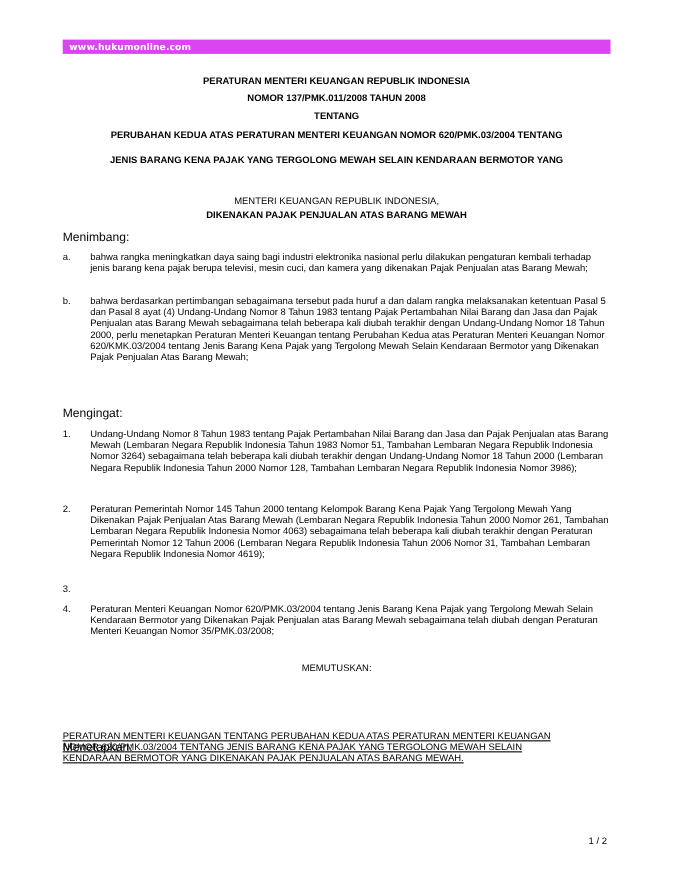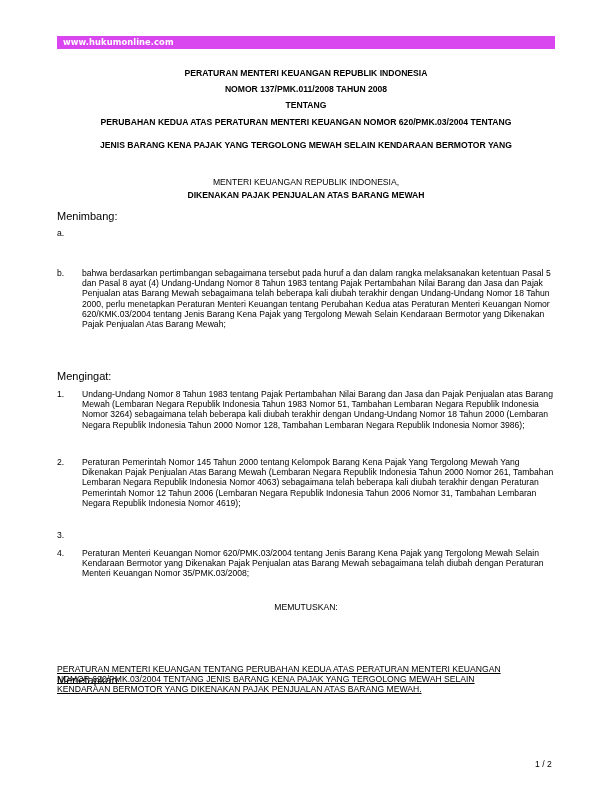--- a/index.html
+++ b/index.html
@@ -32,20 +32,21 @@
 <div class="c hb" style="top:117px;">PERUBAHAN KEDUA ATAS PERATURAN MENTERI KEUANGAN NOMOR 620/PMK.03/2004 TENTANG</div>
 <div class="c hb" style="top:140px;">JENIS BARANG KENA PAJAK YANG TERGOLONG MEWAH SELAIN KENDARAAN BERMOTOR YANG</div>
 <div class="c hb" style="top:146px;margin-top:44px;">DIKENAKAN PAJAK PENJUALAN ATAS BARANG MEWAH</div>
 
 <div class="c t" style="top:177px;">MENTERI KEUANGAN REPUBLIK INDONESIA,</div>
 
 <div class="lbl" style="top:210px;">Menimbang:</div>
 
 <div class="item" style="top:228px; height:32px;">
   <span class="mk">a.</span>
+  <span class="tx">bahwa rangka meningkatkan daya saing bagi industri elektronika nasional perlu dilakukan pengaturan kembali terhadap jenis barang kena pajak berupa televisi, mesin cuci, dan kamera yang dikenakan Pajak Penjualan atas Barang Mewah;</span>
 </div>
 <div class="item" style="top:268px; height:72px;">
   <span class="mk">b.</span>
   <span class="tx">bahwa berdasarkan pertimbangan sebagaimana tersebut pada huruf a dan dalam rangka melaksanakan ketentuan Pasal 5 dan Pasal 8 ayat (4) Undang-Undang Nomor 8 Tahun 1983 tentang Pajak Pertambahan Nilai Barang dan Jasa dan Pajak Penjualan atas Barang Mewah sebagaimana telah beberapa kali diubah terakhir dengan Undang-Undang Nomor 18 Tahun 2000, perlu menetapkan Peraturan Menteri Keuangan tentang Perubahan Kedua atas Peraturan Menteri Keuangan Nomor 620/KMK.03/2004 tentang Jenis Barang Kena Pajak yang Tergolong Mewah Selain Kendaraan Bermotor yang Dikenakan Pajak Penjualan Atas Barang Mewah;</span>
 </div>
 
 <div class="lbl" style="top:370px;">Mengingat:</div>
 
 <div class="item" style="top:389px; height:52px;">
   <span class="mk">1.</span>

